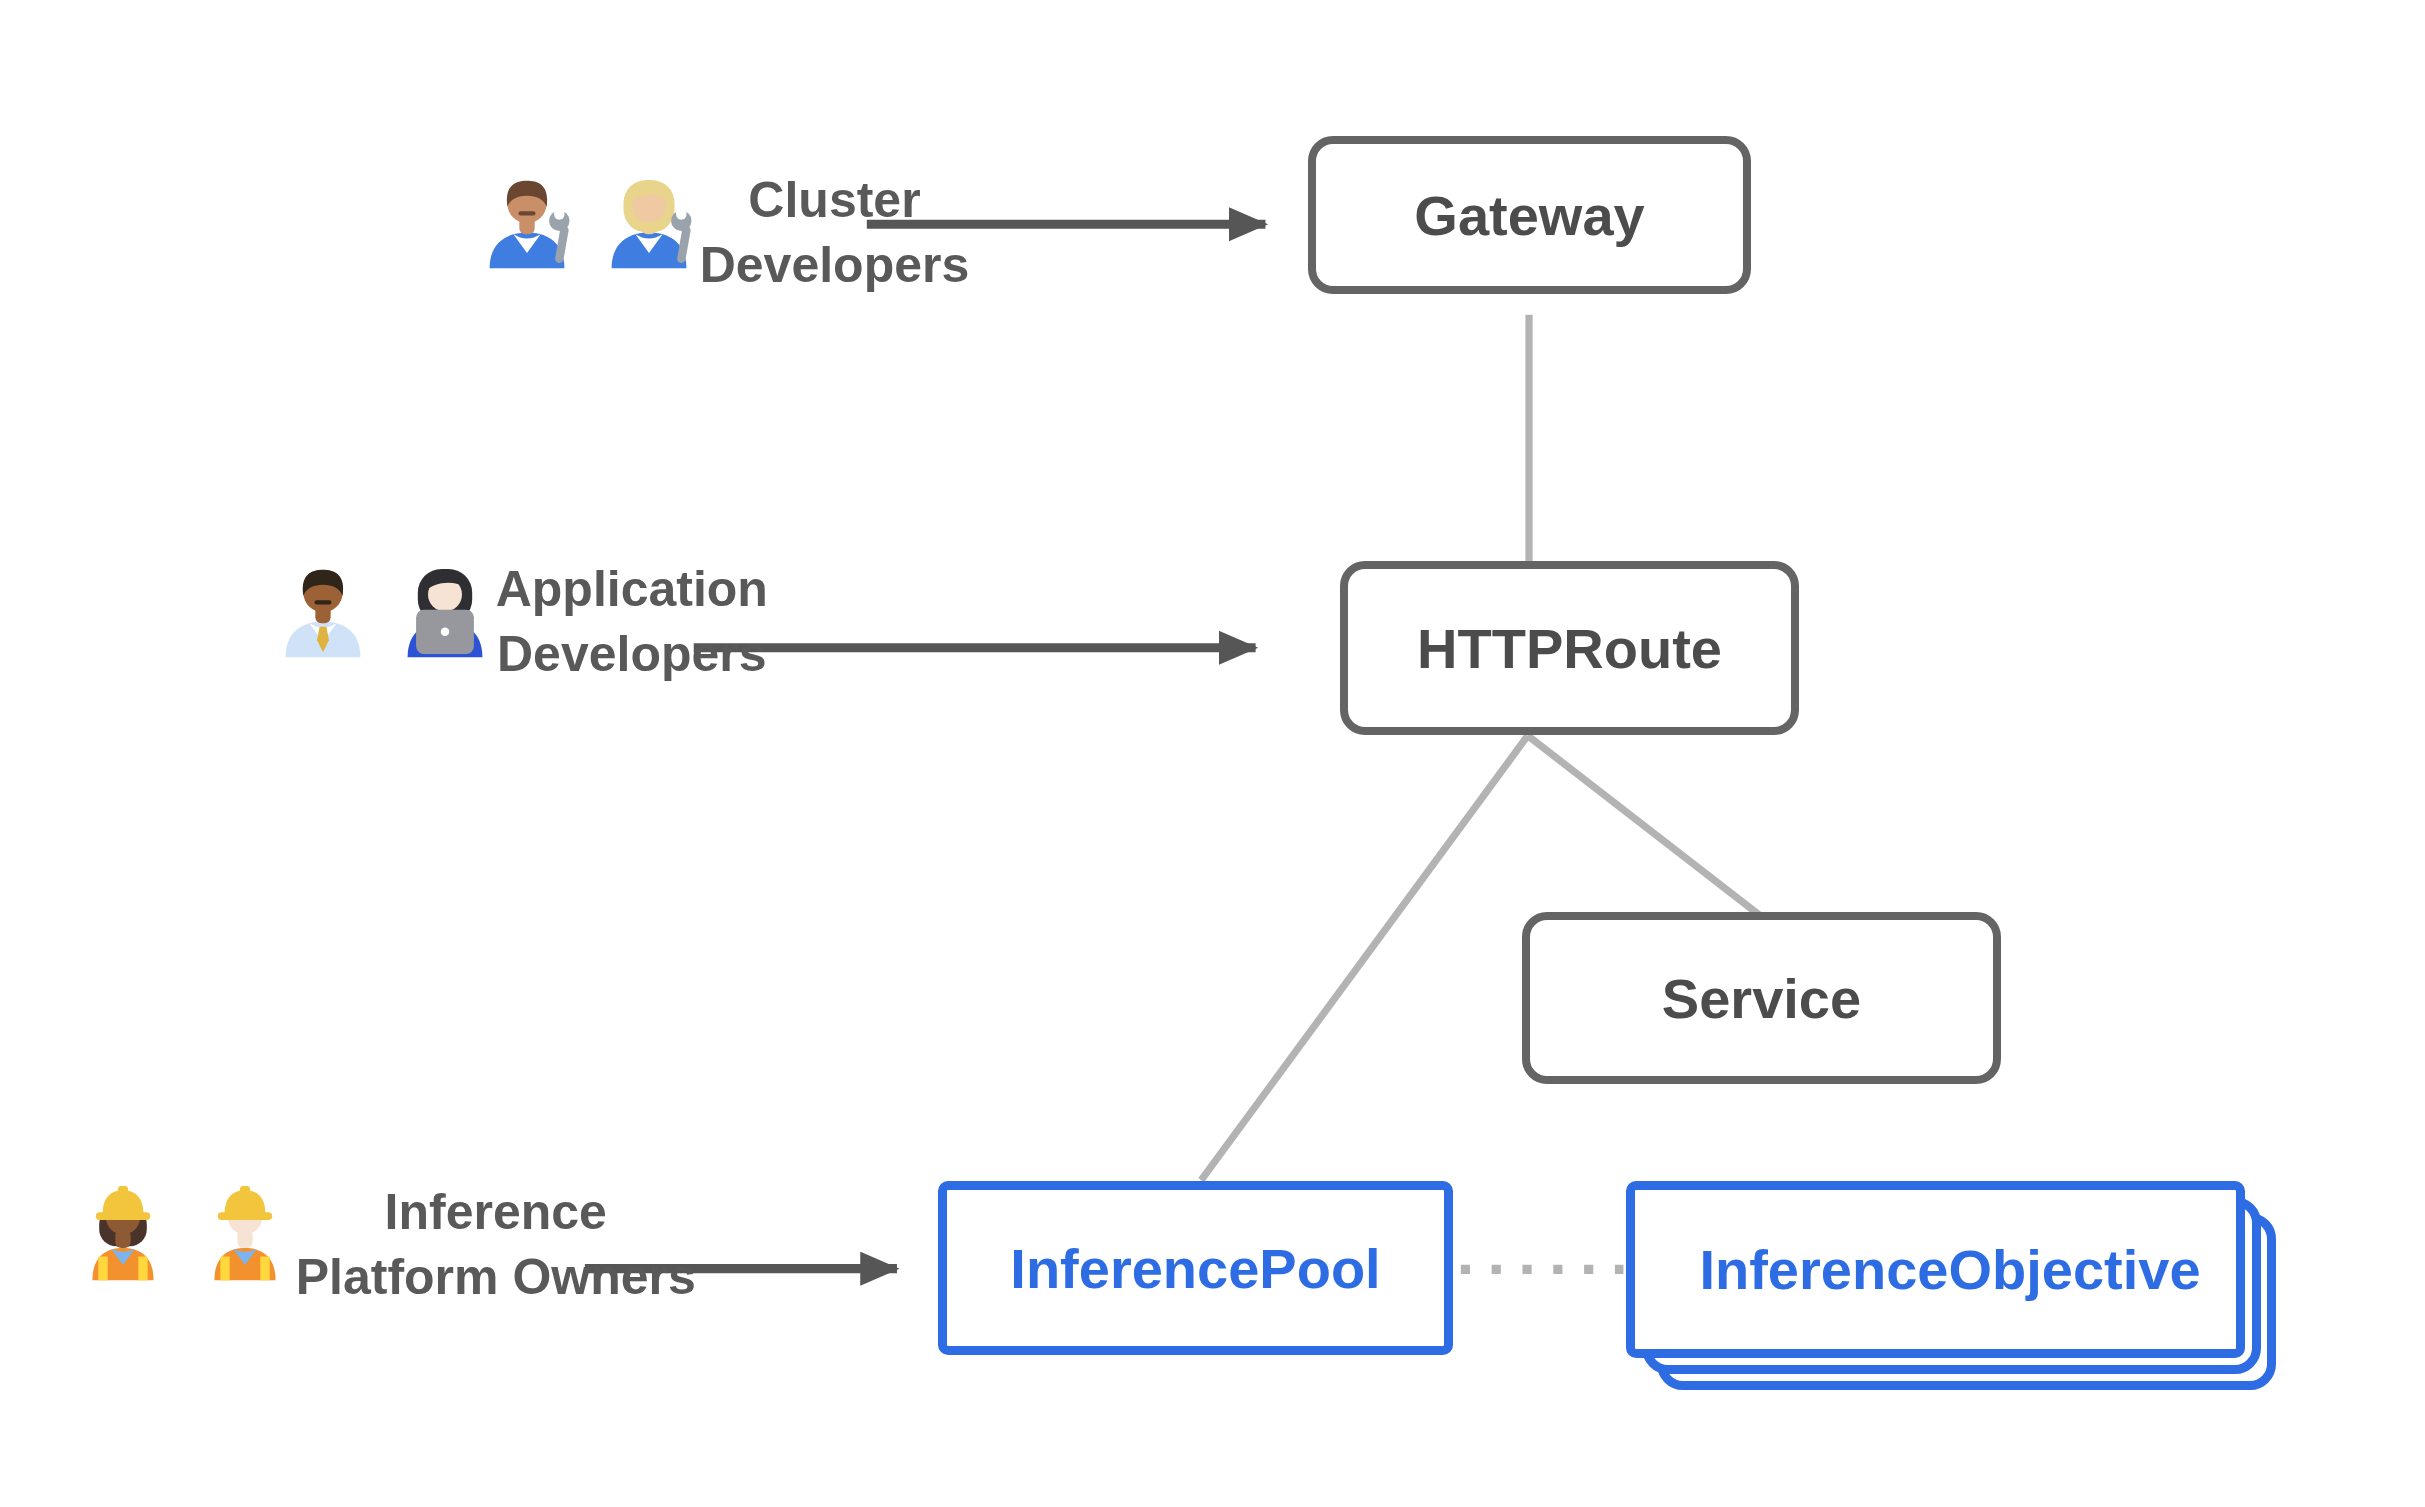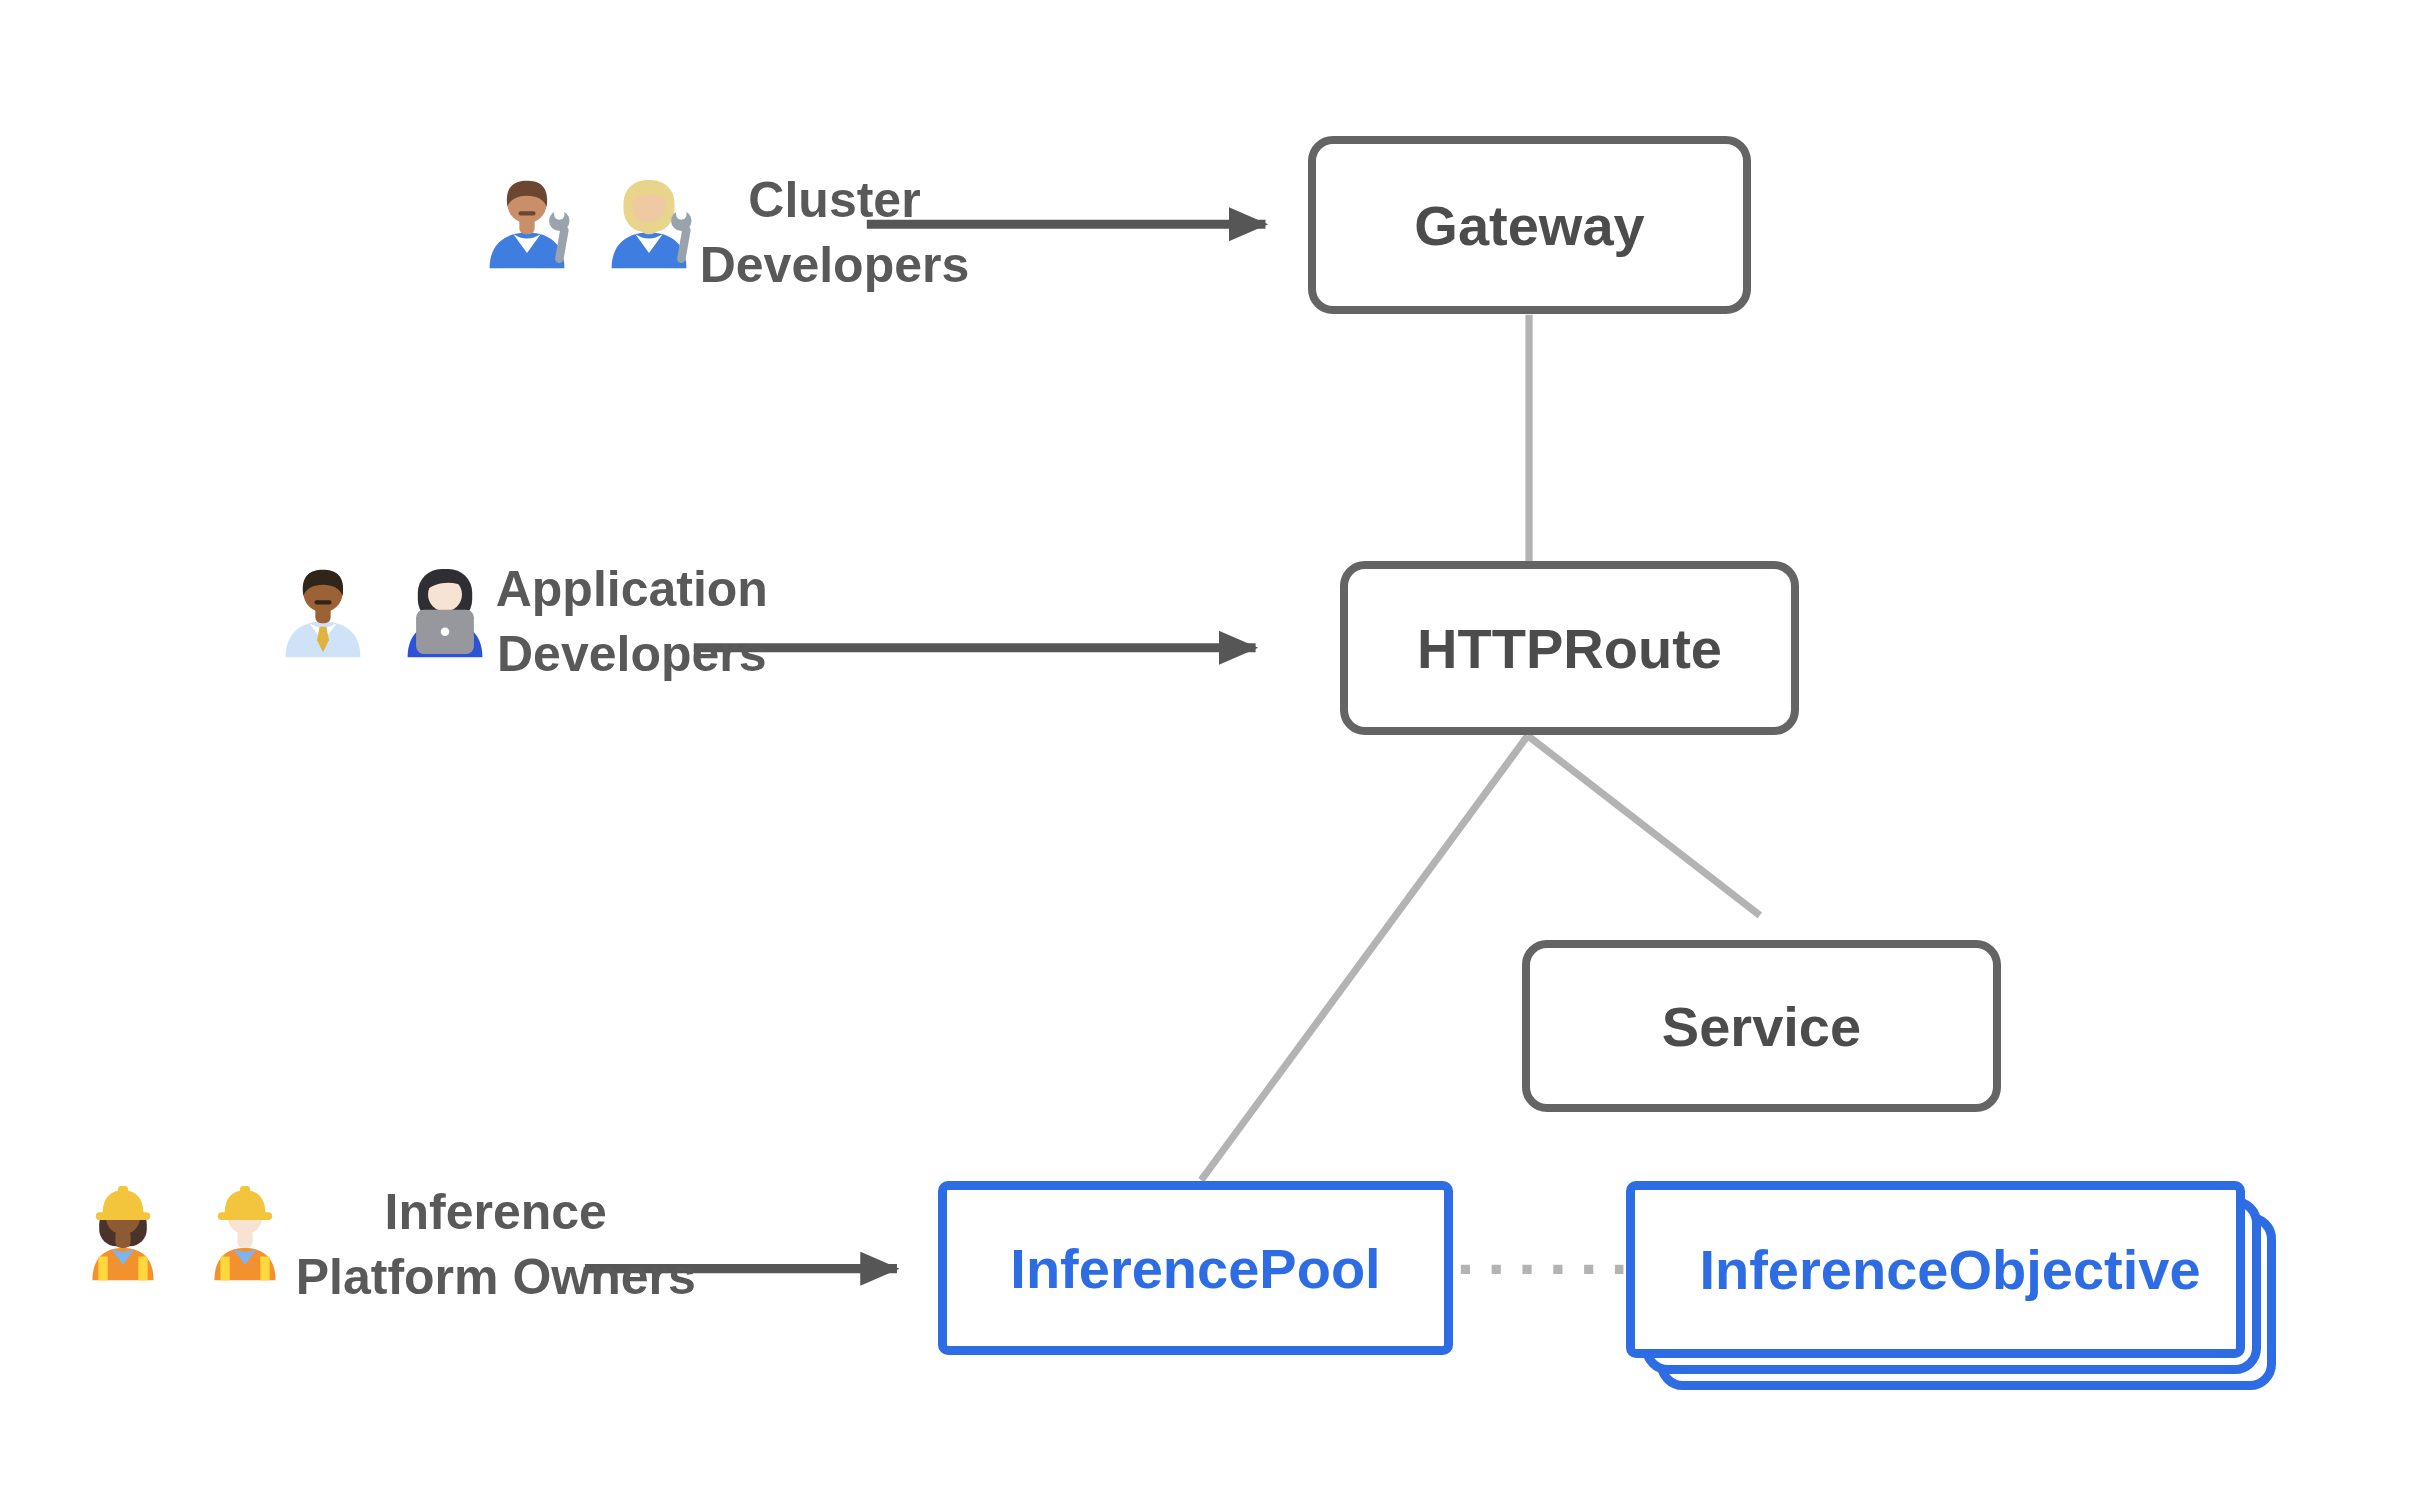--- a/index.html
+++ b/index.html
@@ -55,29 +55,29 @@
     <line x1="2332" y1="480" x2="2332" y2="857" class="edge-line"></line>
     <line x1="2330" y1="1122" x2="2684" y2="1396" class="edge-line"></line>
     <line x1="2330" y1="1122" x2="1832" y2="1800" class="edge-line"></line>
     <line x1="2228" y1="1936" x2="2476" y2="1936" class="edge-dotted"></line>
 
     <line x1="1322" y1="342" x2="1930" y2="342" marker-end="url(#ah)" class="edge-arrow"></line>
     <line x1="1058" y1="988" x2="1915" y2="988" marker-end="url(#ah)" class="edge-arrow"></line>
     <line x1="892" y1="1935" x2="1368" y2="1935" marker-end="url(#ah)" class="edge-arrow"></line>
   </svg>
 
-  <div class="node" style="left:1308px;top:136px;width:443px;height:178px;">
+  <div class="node" style="left:1308px;top:136px;width:443px;height:158px;">
     <span class="node-label">Gateway</span>
   </div>
 
   <div class="node" style="left:1298px;top:561px;width:459px;height:174px;margin-left:42px;">
     <span class="node-label">HTTPRoute</span>
   </div>
 
-  <div class="node" style="left:1522px;top:912px;width:479px;height:172px;margin-top:28px;">
+  <div class="node" style="left:1522px;top:912px;width:479px;height:172px;">
     <span class="node-label">Service</span>
   </div>
 
   <div class="node blue" style="left:938px;top:1181px;width:515px;height:174px;">
     <span class="node-label">InferencePool</span>
   </div>
 
   <div class="stack-layer" style="left:1657px;top:1213px;width:619px;height:177px;"></div>
   <div class="stack-layer" style="left:1642px;top:1197px;width:619px;height:177px;"></div>
   <div class="node blue" style="left:1626px;top:1181px;width:619px;height:177px;padding-left:29px;">

